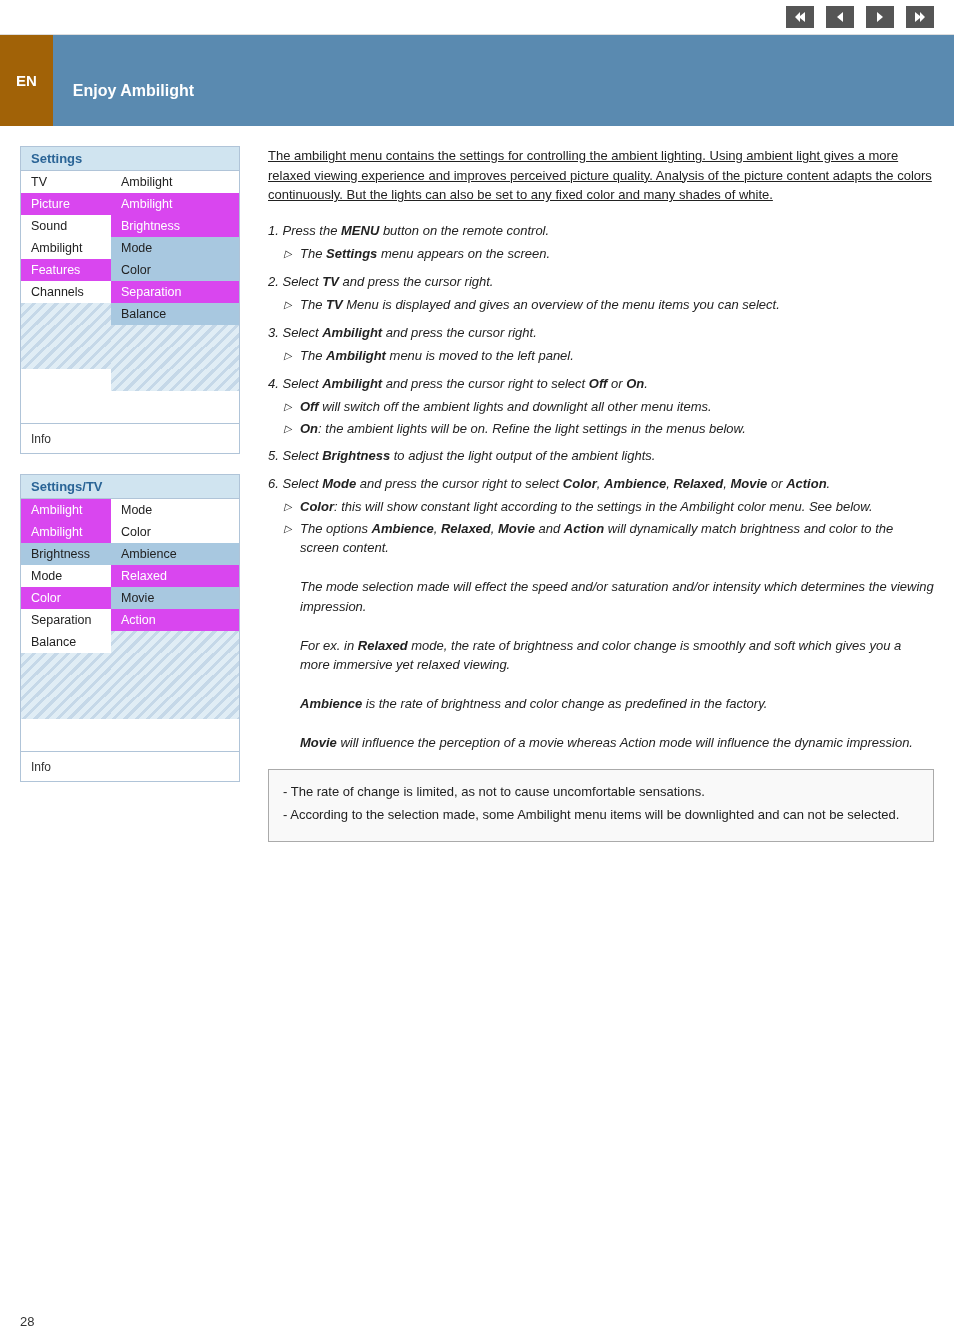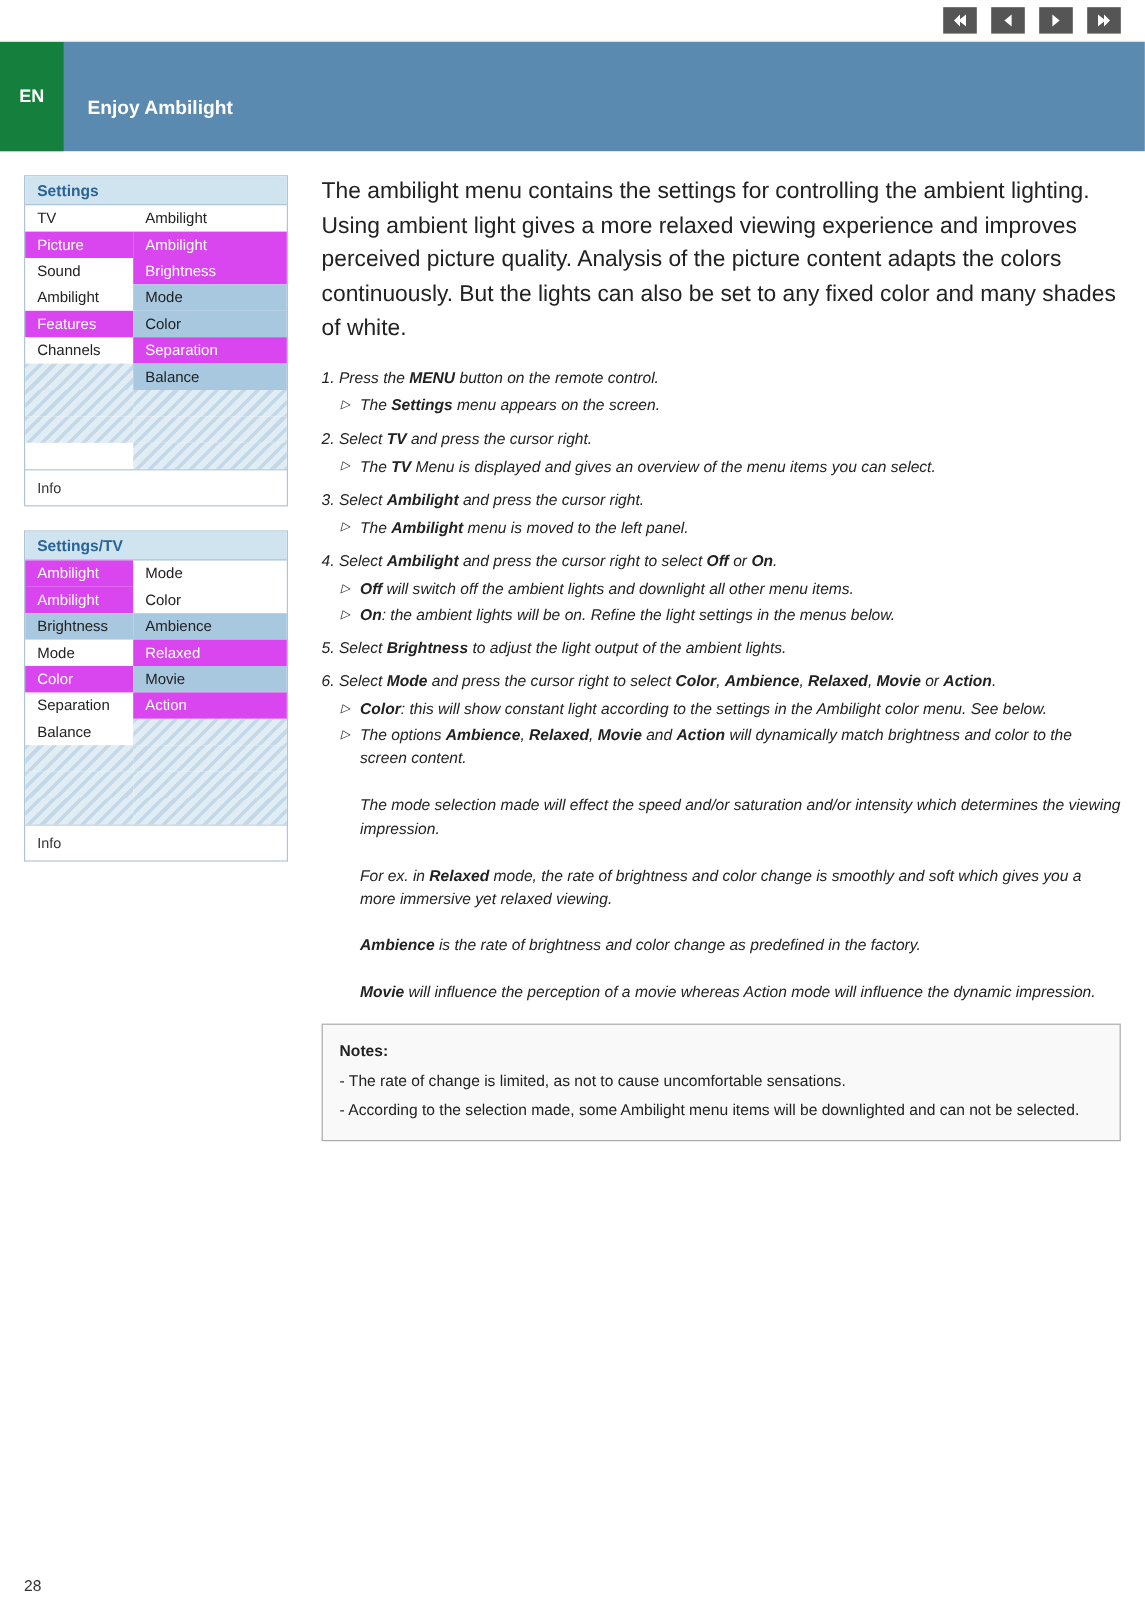--- a/index.html
+++ b/index.html
@@ -34,21 +34,21 @@
     .nav-btn svg { fill: #fff; }
 
     
     .page-header {
       display: flex;
       align-items: stretch;
       background: #5a8ab0;
       min-height: 44px;
     }
     .lang-badge {
-      background: #15803d;
+      background: #a16207;
       color: #fff;
       font-weight: bold;
       font-size: 15px;
       padding: 0 16px;
       display: flex;
       align-items: center;
       justify-content: center;
       min-width: 50px;
     }
     .page-title {
@@ -128,32 +128,34 @@
       min-height: 22px;
     }
     .menu-footer {
       padding: 6px 10px;
       font-size: 12px;
       color: #333;
       border-top: 1px solid #b0c4d8;
       min-height: 30px;
       display: flex;
       align-items: center;
+      margin-top: 32px;
     }
 
     
     .right-col {
       flex: 1;
     }
 
     .intro-text {
-      font-size: 19px;
+      font-size: 13px;
       line-height: 1.5;
       margin-bottom: 16px;
       color: #222;
+      text-decoration: underline;
     }
 
     .steps-list {
       list-style: none;
       padding: 0;
       margin: 0 0 16px 0;
       font-style: italic;
     }
     .steps-list > li {
       margin-bottom: 8px;
@@ -360,21 +362,20 @@
               For ex. in <strong>Relaxed</strong> mode, the rate of brightness and color change is smoothly and soft which gives you a more immersive yet relaxed viewing.<br><br>
               <strong>Ambience</strong> is the rate of brightness and color change as predefined in the factory.<br><br>
               <strong>Movie</strong> will influence the perception of a movie whereas Action mode will influence the dynamic impression.
             </li>
           </ul>
         </li>
 
       </ol>
 
       <div class="notes-box">
-        <div class="notes-title">Notes:</div>
         <p>- The rate of change is limited, as not to cause uncomfortable sensations.</p>
         <p>- According to the selection made, some Ambilight menu items will be downlighted and can not be selected.</p>
       </div>
 
     </div>
   </div>
 
   <div class="page-number">28</div>
 </div>
 

